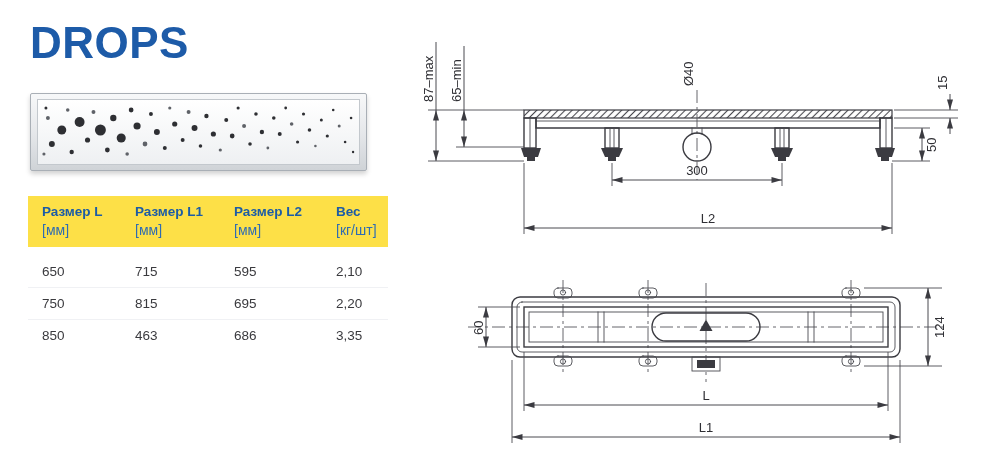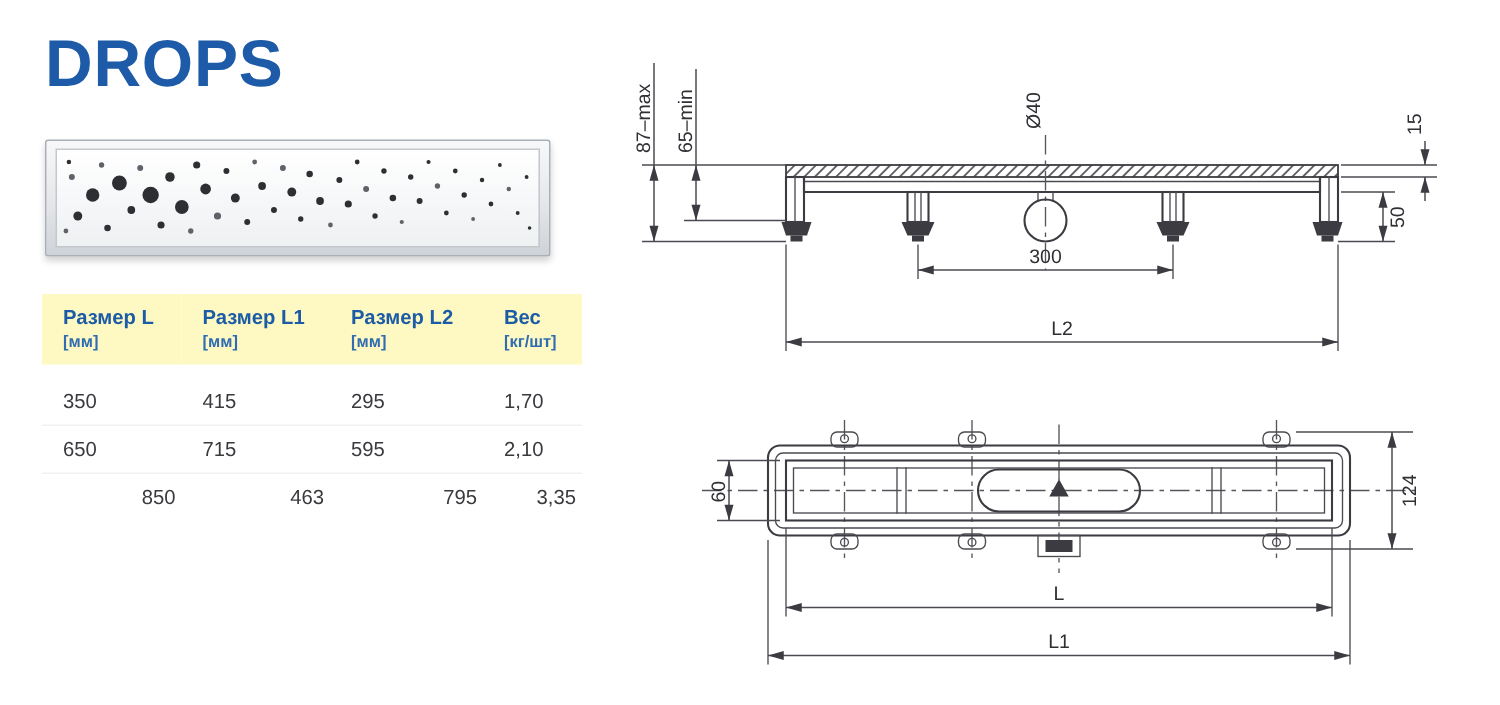--- a/index.html
+++ b/index.html
@@ -13,26 +13,26 @@
   .product-image { position:absolute; left:30px; top:93px; width:337px; height:78px;
     background:linear-gradient(180deg,#f7f8f9 0%, #e4e6e9 55%, #cfd3d7 100%);
     border:1px solid #a9afb6; border-radius:2px; padding:5px 6px;
     box-shadow:0 3px 5px rgba(0,0,0,.18); }
   .product-image .inner { width:100%; height:100%;
     background:linear-gradient(180deg,#ffffff,#eef0f2); border:1px solid #c3c8cd; }
   svg.dots { width:100%; height:100%; display:block; }
   .dot-d{fill:#2e2f33} .dot-m{fill:#5f6268}
 
   .size-table { position:absolute; left:28px; top:196px; width:360px; border-collapse:collapse; }
-  .size-table th { background:#fef9c3; text-align:left; padding:8px 4px 9px 14px; vertical-align:top; }
+  .size-table th { background:#fde047; text-align:left; padding:8px 4px 9px 14px; vertical-align:top; }
   .size-table th .h { display:block; color:#1c5ca6; font-size:13.5px; font-weight:700; }
-  .size-table th .u { display:block; color:#2f6cb2; font-size:11px; font-weight:700; margin-top:3px; }
+  .size-table th .u { display:block; color:#2f6cb2; font-size:14px; font-weight:400; margin-top:3px; }
   .size-table td { padding:8px 4px 8px 14px; color:#3a3a3e; font-size:13.5px; border-bottom:1px solid #f0f1f4; }
   .size-table tbody tr:first-child td { padding-top:17px; }
-  .size-table tbody tr:last-child td { border-bottom:none;text-align:right; }
+  .size-table tbody tr:last-child td { border-bottom:none; }
 
   .drawing { position:absolute; left:0; top:0; width:1000px; height:470px; }
   .ol { stroke:#3b3b41; stroke-width:1.4; fill:none; stroke-linecap:square; }
   .olt { stroke:#4a4b50; stroke-width:0.9; fill:none; stroke-linecap:square; }
   .dim { stroke:#4a4b50; stroke-width:1; fill:none; }
   .ext { stroke:#4a4b50; stroke-width:0.9; fill:none; }
   .cl  { stroke:#55565c; stroke-width:0.9; fill:none; stroke-dasharray:13 4 3 4; }
   .dark { fill:#3b3b41; stroke:none; }
   .dt { font-family:"Liberation Sans",sans-serif; font-size:13px; fill:#2f2f34; }
 </style>
@@ -125,35 +125,35 @@
           <span class="u">[мм]</span>
         </th>
         <th>
           <span class="h">Вес</span>
           <span class="u">[кг/шт]</span>
         </th>
       </tr>
     </thead>
     <tbody>
       <tr>
-        <td>350</td>
-        <td>415</td>
-        <td>295</td>
-        <td>1,70</td>
-      </tr>
-      <tr>
         <td>650</td>
         <td>715</td>
         <td>595</td>
         <td>2,10</td>
       </tr>
       <tr>
+        <td>750</td>
+        <td>815</td>
+        <td>695</td>
+        <td>2,20</td>
+      </tr>
+      <tr>
         <td>850</td>
         <td>463</td>
-        <td>795</td>
+        <td>686</td>
         <td>3,35</td>
       </tr>
     </tbody>
   </table>
 
   <svg class="drawing" viewBox="0 0 1000 470">
     <defs>
       <marker id="arr" viewBox="0 0 12 8" markerWidth="12" markerHeight="8" refX="11" refY="4" orient="auto-start-reverse">
         <path d="M0.5,1 L11,4 L0.5,7 Z" fill="#3b3b41"></path>
       </marker>

